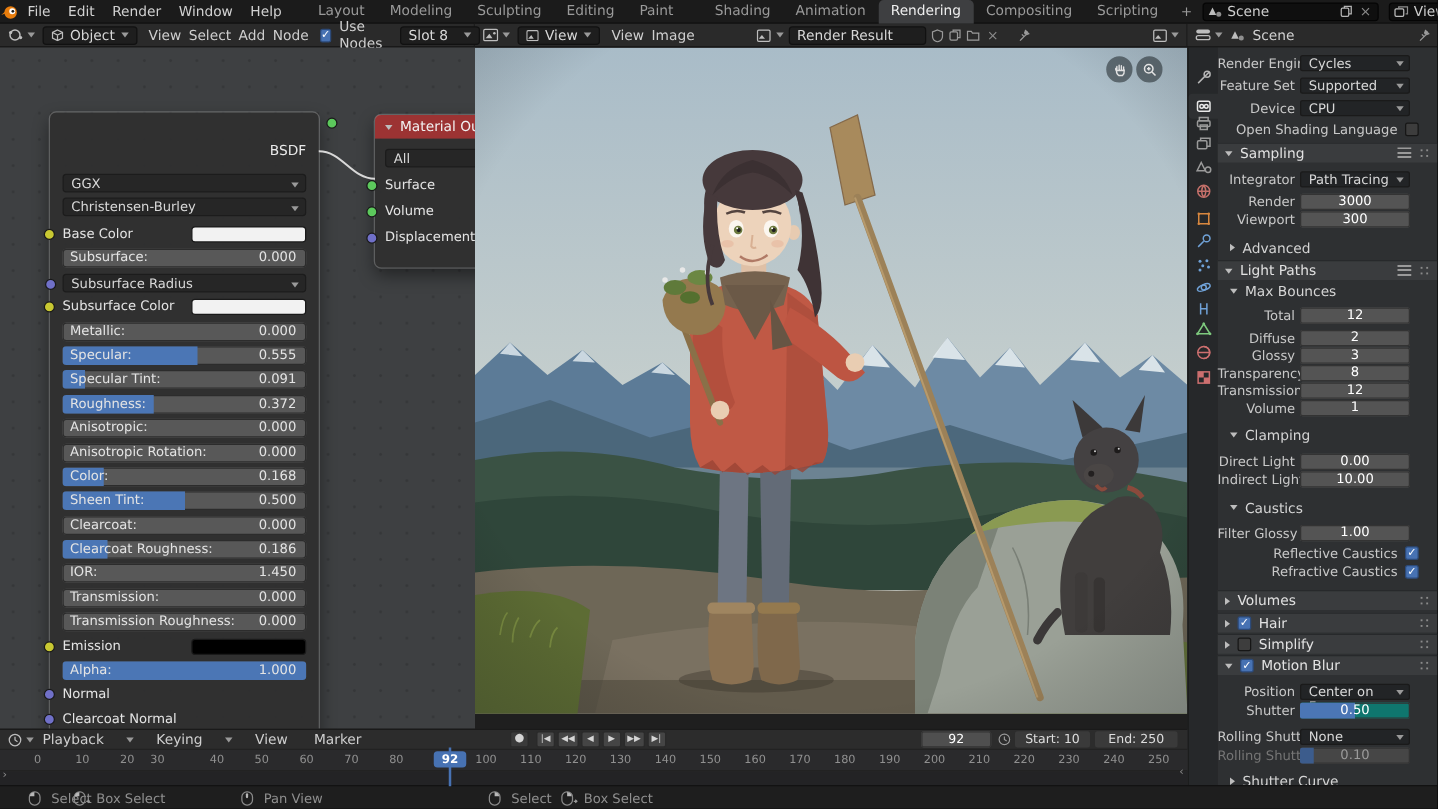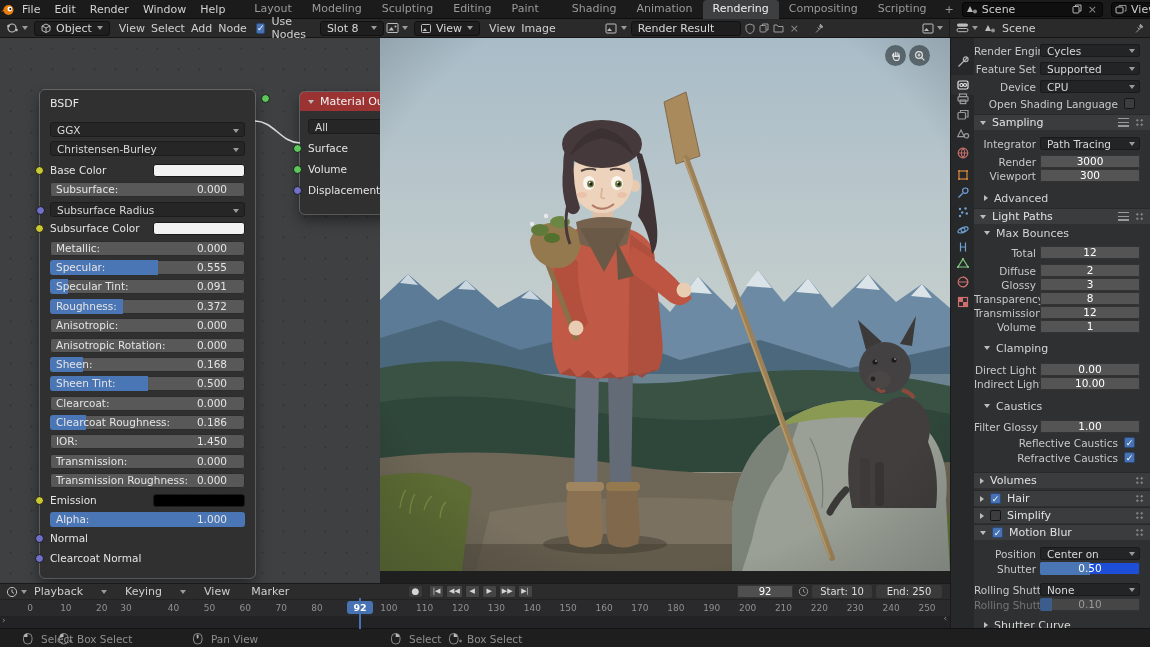--- a/index.html
+++ b/index.html
@@ -48,27 +48,27 @@
     background-size:21px 21px; }
   .node { position:absolute; border-radius:5px; box-shadow:0 6px 14px rgba(0,0,0,.45);
     outline:1px solid rgba(255,255,255,.22); }
   .node-head { height:19px; line-height:19px; border-radius:4px 4px 0 0; color:#f2f2f2;
     padding:0 8px; display:flex; align-items:center; gap:6px; font-size:11px; }
   .node-body { background:rgba(47,47,47,.97); border-radius:0 0 4px 4px; padding:4px 10px 8px; }
   #bsdf-node { left:40px; top:52px; width:215px; }
   #output-node { left:300px; top:54px; width:96px; }
   .n-row { position:relative; height:15px; line-height:15px; margin-bottom:4.4px; font-size:10.5px;
     border-radius:3px; color:#e4e4e4; }
-  .n-out { height:16px; line-height:16px; text-align:left; margin:2px 0 10px; color:#e8e8e8; }
+  .n-out { height:16px; line-height:16px; text-align:right; margin:19px 0 10px; color:#e8e8e8; }
   .n-dd { background:#262626; border:1px solid #1c1c1c; padding:0 6px; color:#d8d8d8; }
   .n-dd .caret { position:absolute; right:5px; top:6px; }
   .n-slider { background:#585858; overflow:hidden; box-shadow:inset 0 0 0 1px #2c2c2c; }
   .n-fill { position:absolute; left:0; top:0; bottom:0; background:#4b76b5; }
   .n-lab { position:absolute; left:6px; z-index:1; }
-  .n-val { position:absolute; right:18px; z-index:1; }
+  .n-val { position:absolute; right:8px; z-index:1; }
   .n-color { display:flex; align-items:center; }
   .swatch { margin-left:auto; width:92px; height:13px; border-radius:3px; border:1px solid #1a1a1a; }
   .socket { position:absolute; width:9px; height:9px; border-radius:50%; border:1px solid #191919; left:-15px; top:3px; z-index:2; }
   .socket.right { left:auto; right:-15px; }
   #node-links { position:absolute; left:0; top:0; pointer-events:none; z-index:5; }
 
   
   #image-editor { position:absolute; left:380px; top:38px; width:570px; height:545px; background:#1f1f1f; overflow:hidden; }
   #render-wrap { position:absolute; left:0; top:0; width:570px; height:533px; }
   .nav-btn { position:absolute; width:21px; height:21px; border-radius:50%; background:rgba(30,36,40,.55);
@@ -76,25 +76,25 @@
 
   
   #props-tabs { position:absolute; left:950px; top:38px; width:24px; height:590px; background:#26282a; border-left:1px solid #1a1a1a; }
   .ptab { position:absolute; left:0; width:24px; height:20px; display:flex; align-items:center; justify-content:center; border-radius:3px 0 0 3px; }
   .ptab.active { background:#2e3032; }
 
   
   #props-panel { position:absolute; left:974px; top:38px; width:176px; height:590px; background:#2e3032; overflow:hidden; }
   .p-row { position:absolute; left:0; width:176px; height:14px; font-size:10.5px; line-height:14px; color:#c8c8c8; }
   .p-lab { position:absolute; left:0; width:62px; text-align:right; white-space:nowrap; }
-  .p-ctl { position:absolute; left:66px; width:100px; height:13px; border-radius:2px; }
+  .p-ctl { position:absolute; left:66px; width:88px; height:13px; border-radius:2px; }
   .p-dd { background:#222426; border:1px solid #1a1a1a; color:#d8d8d8; padding:0 14px 0 6px; line-height:12px; }
   .p-dd .caret { position:absolute; right:4px; top:4px; }
   .p-val { background:#545454; color:#fff; text-align:center; line-height:13px; box-shadow:inset 0 0 0 1px #333; }
-  .p-slider { background:#1d4ed8; overflow:hidden; position:relative; box-shadow:inset 0 0 0 1px #333; color:#fff; }
+  .p-slider { background:#0f766e; overflow:hidden; position:relative; box-shadow:inset 0 0 0 1px #333; color:#fff; }
   .p-slider .n-fill { background:#4b76b5; }
   .p-slider .sv { position:relative; z-index:1; display:block; text-align:center; line-height:13px; }
   .p-check { position:absolute; left:150px; top:1px; }
   .p-check-lab { position:absolute; right:32px; left:0; text-align:right; white-space:nowrap; }
   .p-hdr { position:absolute; left:0; width:176px; height:16px; background:#3a3c3e; border-top:1px solid #27292b;
     display:flex; align-items:center; gap:6px; padding:0 6px; color:#e2e2e2; }
   .p-sub { position:absolute; left:10px; width:160px; height:14px; display:flex; align-items:center; gap:6px; color:#d5d5d5; }
   .tri { width:0; height:0; display:inline-block; flex:none; }
   .tri.down  { border-left:3.5px solid transparent; border-right:3.5px solid transparent; border-top:4.5px solid #bdbdbd; }
   .tri.right { border-top:3.5px solid transparent; border-bottom:3.5px solid transparent; border-left:4.5px solid #bdbdbd; }
@@ -348,21 +348,21 @@
             <div class="n-row n-slider">
               <span class="n-lab">Anisotropic:</span>
               <span class="n-val">0.000</span>
             </div>
             <div class="n-row n-slider">
               <span class="n-lab">Anisotropic Rotation:</span>
               <span class="n-val">0.000</span>
             </div>
             <div class="n-row n-slider">
               <div class="n-fill" style="width: 16.8%;"></div>
-              <span class="n-lab">Sheen:</span>
+              <span class="n-lab">Color:</span>
               <span class="n-val">0.168</span>
             </div>
             <div class="n-row n-slider">
               <div class="n-fill" style="width: 50%;"></div>
               <span class="n-lab">Sheen Tint:</span>
               <span class="n-val">0.500</span>
             </div>
             <div class="n-row n-slider">
               <span class="n-lab">Clearcoat:</span>
               <span class="n-val">0.000</span>

